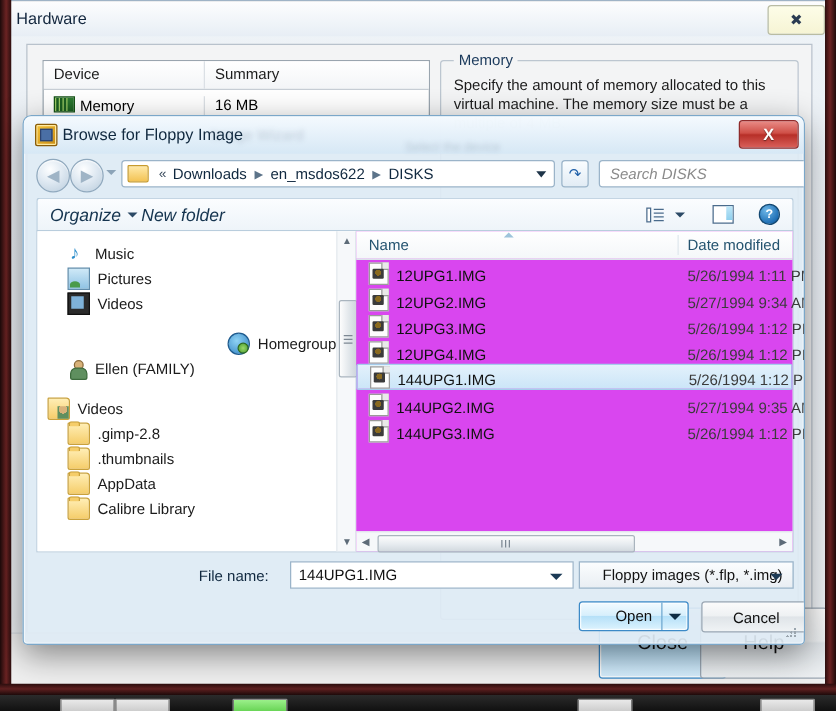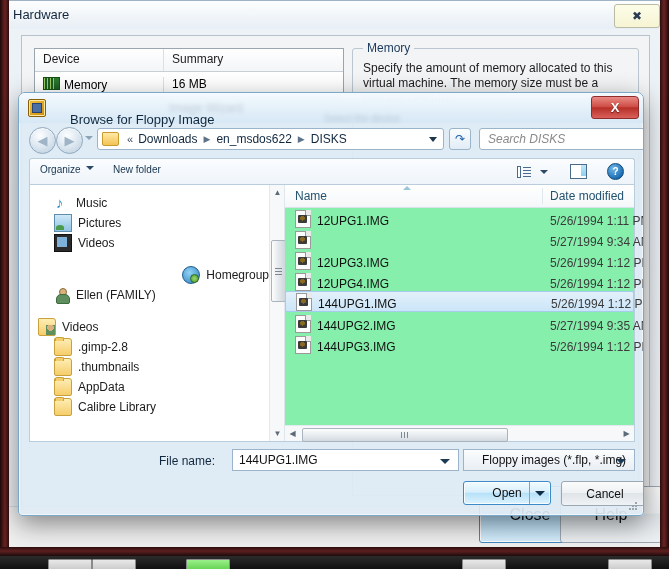--- a/index.html
+++ b/index.html
@@ -125,22 +125,22 @@
     position: absolute; left: 9px; top: 6px; width: 16px; height: 16px;
     background: linear-gradient(135deg,#f4c23a,#c98b12);
     border: 1px solid #8a5d08; border-radius: 2px;
     box-shadow: inset 0 0 0 1px #ffe9a0;
   }
   .dlg-icon::after {
     content:""; position:absolute; left:3px; top:3px; width:8px; height:8px;
     background:#4a6fa5; border:1px solid #2c4370;
   }
   .dlg-title-text {
-    position: absolute; left: 31px; top: 19px; font-size: 13px;
-    color: #11293f; white-space: nowrap; margin-left: 20px;
+    position: absolute; left: 31px; top: 7px; font-size: 13px;
+    color: #11293f; white-space: nowrap;
   }
   .ghost {
     position: absolute; color: rgba(40,60,85,0.20);
     filter: blur(2.2px); font-size: 12px; white-space: nowrap;
     pointer-events: none;
   }
   .dlg-x {
     position: absolute; right: 4px; top: 3px; width: 46px; height: 21px;
     border-radius: 3px 4px 3px 3px;
     border: 1px solid #8f2b2b;
@@ -202,21 +202,21 @@
   }
   .search-ph { font-size: 12px; color: #8a8a8a; font-style: italic; padding-left: 8px; }
 
   
   .toolbar {
     position: absolute; left: 10px; top: 65px; width: 606px; height: 26px;
     background: linear-gradient(180deg,#fbfdff 0%, #eef4f9 100%);
     border: 1px solid #b9cddd; border-bottom: none;
     border-radius: 3px 3px 0 0; box-sizing: border-box;
   }
-  .tb-item { position: absolute; top: 5px; font-size: 10px; color: #15344f; }
+  .tb-item { position: absolute; top: 5px; font-size: 14px; color: #15344f; font-style: italic; }
   .tb-organize { left: 10px; }
   .tb-caret { display:inline-block; margin-left:5px; border-left:4px solid transparent;
               border-right:4px solid transparent; border-top:4px solid #2c4a66;
               vertical-align: 3px; }
   .tb-newfolder { left: 83px; }
   .tb-right { position: absolute; top: 4px; display: flex; align-items: center; }
   .viewicon { width:14px; height:12px; position: relative; }
   .viewicon::before{content:"";position:absolute;left:0;top:0;width:4px;height:12px;
     border:1px solid #4a6b8c;box-sizing:border-box;background:#fff;}
   .viewicon::after{content:"";position:absolute;left:6px;top:1px;width:8px;height:1px;
@@ -283,21 +283,21 @@
     font-size: 8px; color: #5d6b78; }
   .vs-up { top: 0; } .vs-dn { bottom: 0; }
   .vs-thumb {
     position: absolute; left: 1px; width: 13px; top: 55px; height: 60px;
     background: linear-gradient(90deg,#fdfdfd,#e2e7eb 55%,#cfd6dc);
     border: 1px solid #a9b4be; border-radius: 2px;
   }
   .vs-grip { position:absolute; left:3px; top:27px; width:7px; height:1px;
     background:#7d8893; box-shadow:0 3px 0 #7d8893, 0 6px 0 #7d8893; }
 
-  .filepane { flex: 1; position: relative; background: #86efac; }
+  .filepane { flex: 1; position: relative; background: #d946ef; }
   .fp-header {
     position: absolute; left: 0; top: 0; right: 0; height: 22px;
     background: linear-gradient(180deg,#ffffff,#f4f7f9);
     border-bottom: 1px solid #dbe3ea;
   }
   .fp-col { position: absolute; top: 4px; font-size: 12px; color: #24536f; }
   .fp-col-name { left: 10px; }
   .fp-col-date { left: 265px; }
   .fp-sortmark {
     position: absolute; left: 118px; top: 1px; width: 0; height: 0;
@@ -563,20 +563,21 @@
         </div>
 
         <div class="fp-rows">
           <div class="fp-row">
             <span class="img-ico"></span>
             <span class="fp-name">12UPG1.IMG</span>
             <span class="fp-date">5/26/1994 1:11 PM</span>
           </div>
           <div class="fp-row">
             <span class="img-ico"></span>
+            <span class="fp-name">12UPG2.IMG</span>
             <span class="fp-date">5/27/1994 9:34 AM</span>
           </div>
           <div class="fp-row">
             <span class="img-ico"></span>
             <span class="fp-name">12UPG3.IMG</span>
             <span class="fp-date">5/26/1994 1:12 PM</span>
           </div>
           <div class="fp-row">
             <span class="img-ico"></span>
             <span class="fp-name">12UPG4.IMG</span>

